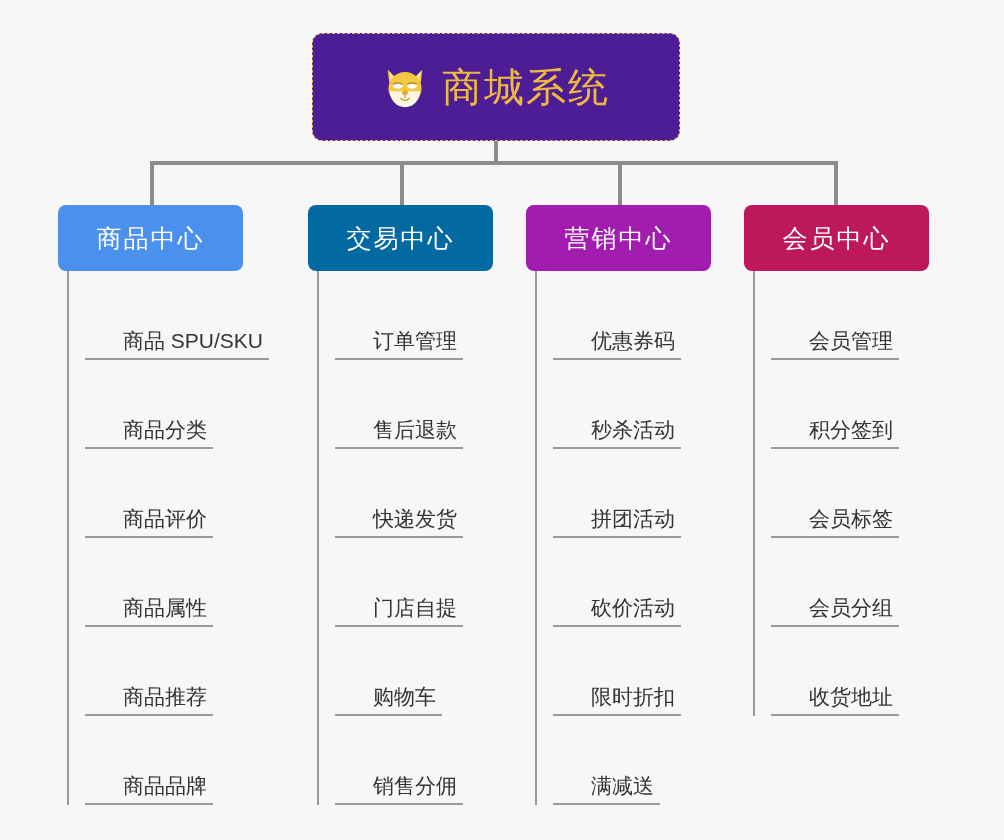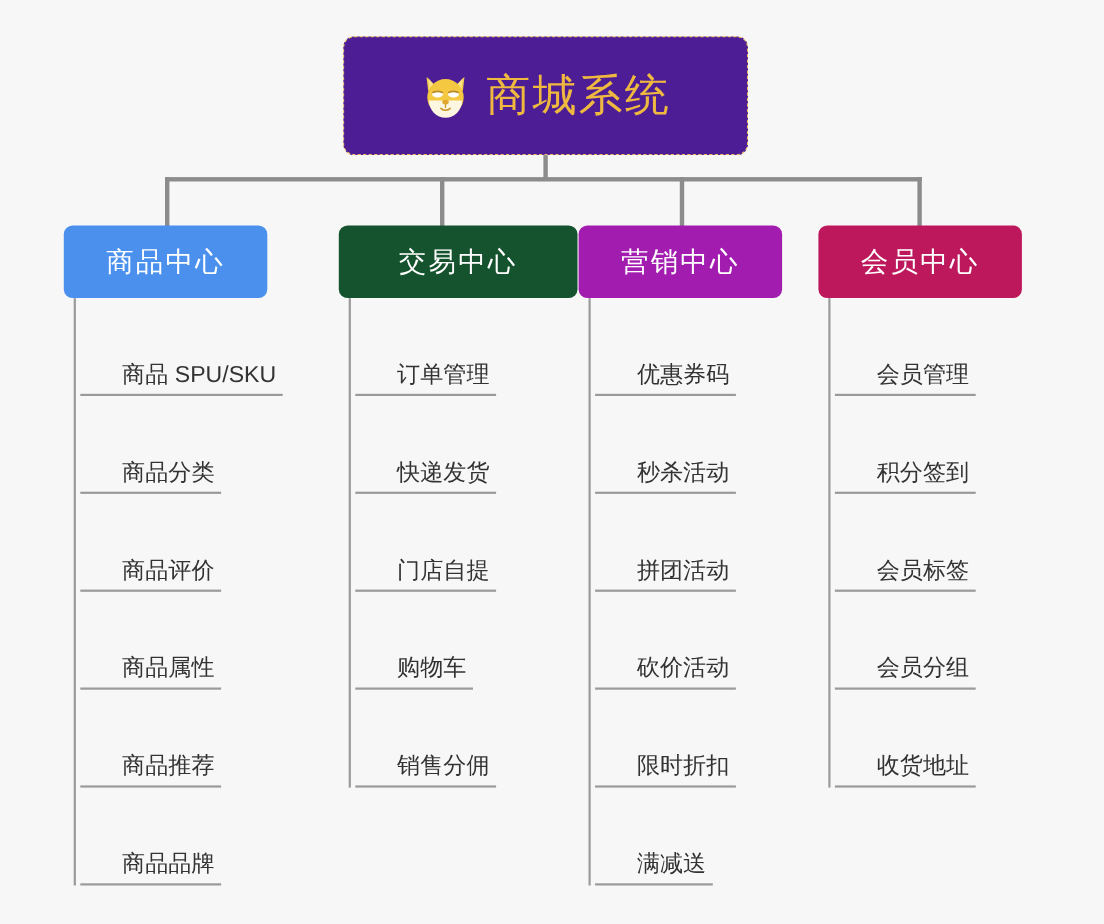--- a/index.html
+++ b/index.html
@@ -76,21 +76,21 @@
     font-size: 25px;
     letter-spacing: 2px;
     white-space: nowrap;
     line-height: 1;
   }
 
   
   .leaf-list {
     position: relative;
     margin-top: 0;
-    padding-left: 4px;
+    padding-left: 16px;
     border-left: 2px solid #9a9a9a;
     margin-left: 9px;
   }
   .leaf-item {
     position: relative;
     height: 89px;
     display: flex;
     align-items: flex-end;
     padding-left: 32px;
   }
@@ -162,26 +162,29 @@
       <div class="leaf-item">
           <span class="leaf-inner"><span class="leaf-label">商品推荐</span></span>
         </div>
       <div class="leaf-item">
           <span class="leaf-inner"><span class="leaf-label">商品品牌</span></span>
         </div>
     </div>
   </div>
 
   <div class="column" style="left:308px; width:220px;">
-    <div class="cat-box" style="width: 217px; background: #14532d;">
+    <div class="cat-box" style="width: 185px; background: #0369a1;">
       <span class="cat-label">交易中心</span>
     </div>
     <div class="leaf-list">
       <div class="leaf-item">
           <span class="leaf-inner"><span class="leaf-label">订单管理</span></span>
+        </div>
+      <div class="leaf-item">
+          <span class="leaf-inner"><span class="leaf-label">售后退款</span></span>
         </div>
       <div class="leaf-item">
           <span class="leaf-inner"><span class="leaf-label">快递发货</span></span>
         </div>
       <div class="leaf-item">
           <span class="leaf-inner"><span class="leaf-label">门店自提</span></span>
         </div>
       <div class="leaf-item">
           <span class="leaf-inner"><span class="leaf-label">购物车</span></span>
         </div>

